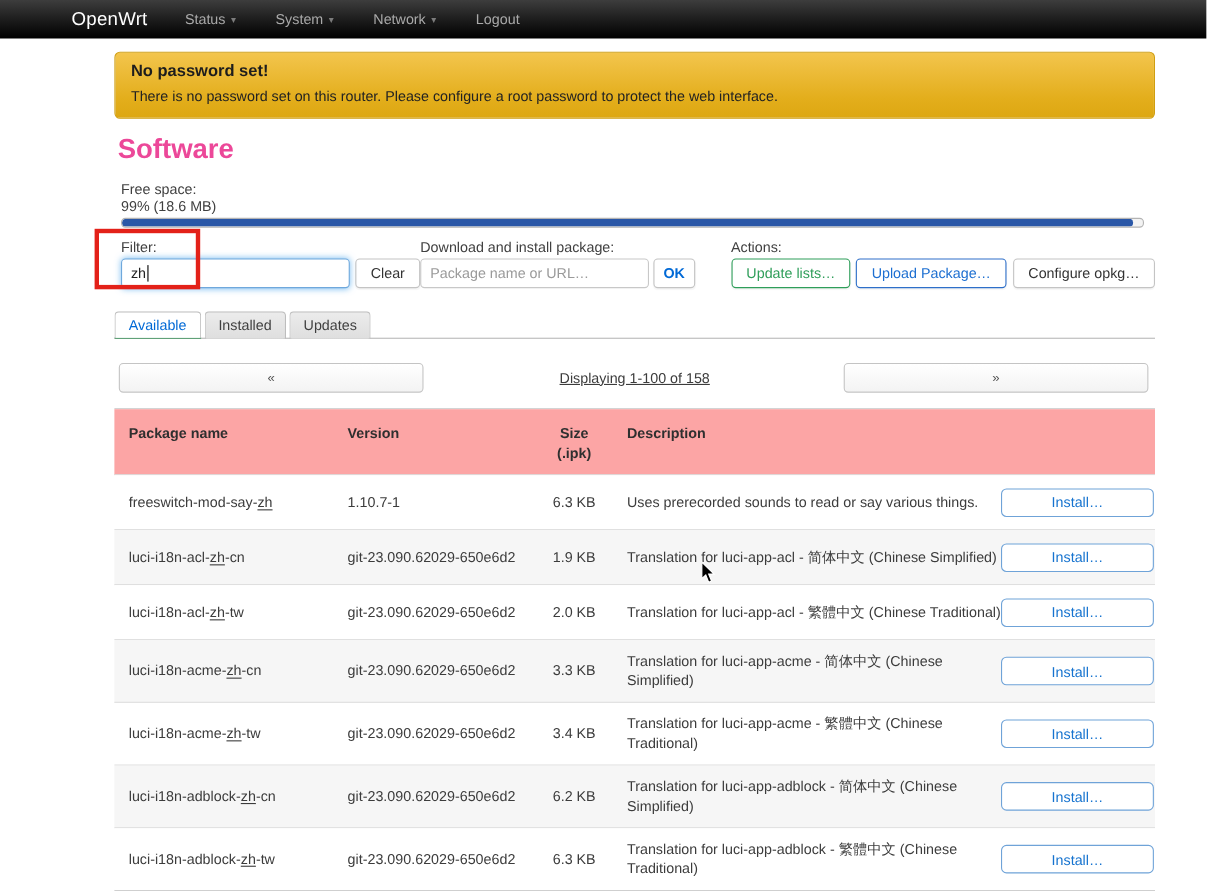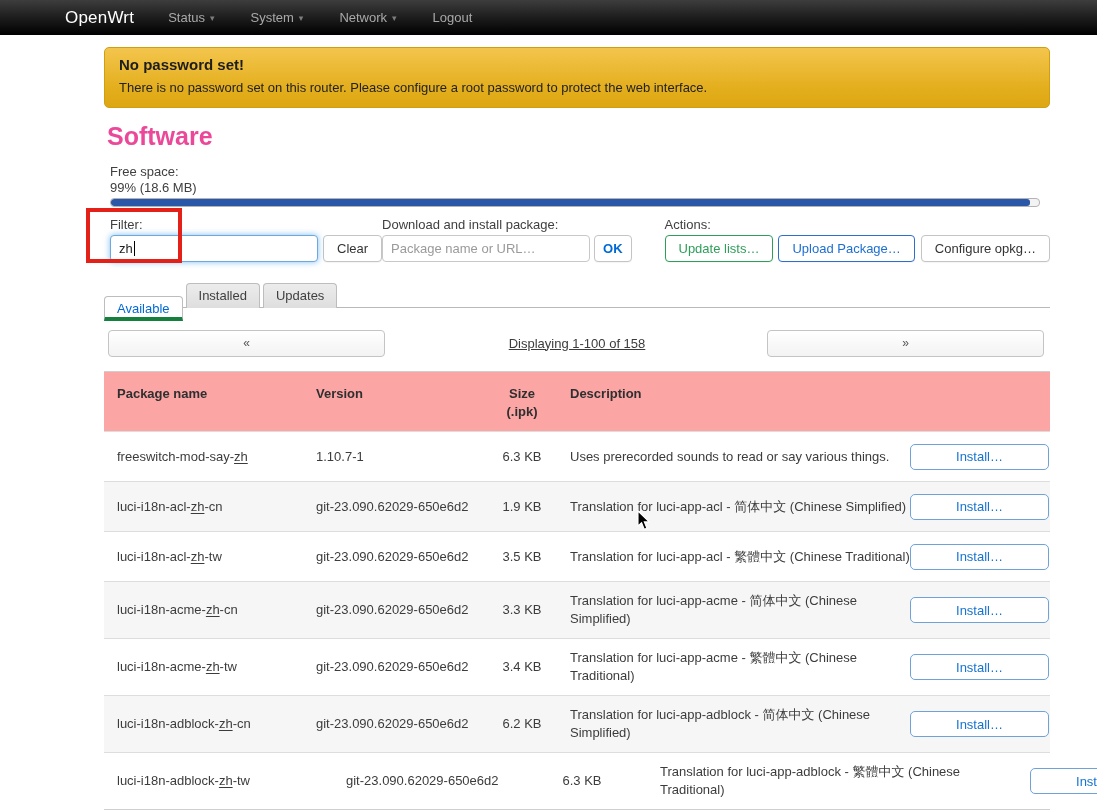--- a/index.html
+++ b/index.html
@@ -52,34 +52,34 @@
   .btn-clear { margin-left: 5px; }
   .btn-ok { margin-left: 4px; color: #0069d6; font-weight: bold; padding: 0 8px; }
   .btn-green { color: #2f9e5a; border-color: #2f9e5a; margin-right: 5px; }
   .btn-blue { color: #1d6fd1; border-color: #2e6fc9; margin-right: 6px; }
 
   
   .tabs { display: flex; margin-top: 21px; border-bottom: 1px solid #b9b9b9; padding-left: 0; height: 25px; }
   .tab { height: 25px; line-height: 23px; padding: 0 12px; font-size: 13px; color: #3f3f3f; cursor: pointer;
          background: linear-gradient(180deg,#ececec,#dedede); border: 1px solid #bdbdbd; border-bottom: none;
          border-radius: 4px 4px 0 0; margin-right: 3px; }
-  .tab.active { background: #fff; color: #0069d6; border-bottom: 4px solid #15803d; margin-bottom: -1px; margin-top: 13px; }
+  .tab.active { background: #fff; color: #0069d6; border-bottom: 1px solid #15803d; margin-bottom: -1px; }
 
   
   .pagination { position: relative; display: flex; justify-content: space-between; align-items: center; margin-top: 21px; height: 28px; }
   .pager-btn { width: 277px; height: 27px; background: linear-gradient(180deg,#fff,#f3f3f3); border: 1px solid #c4c4c4;
                border-radius: 4px; color: #555; font-size: 12px; cursor: pointer; margin-left: 4px; }
   .pager-btn.next { margin-right: 6px; margin-left: 0; }
   .pager-status { position: absolute; left: 0; right: 0; text-align: center; font-size: 13px; color: #3c3c3c; pointer-events: none; text-decoration: underline; }
 
   
   .pkg-table { margin-top: 14px; border-top: 1px solid #cfcfcf; border-bottom: 1px solid #cfcfcf; }
   .tr { display: flex; align-items: center; border-bottom: 1px solid #ddd; background: #fff; min-height: 50px; }
   .tr.alt { background: #f6f6f6; }
-  .tr:last-child { border-bottom: none; gap: 30px; }
+  .tr:last-child { border-bottom: none; }
   .thead { background: #fca5a5; align-items: flex-start; min-height: 55px; border-bottom: 1px solid #ddd; justify-content: flex-end; }
   .td { font-size: 13px; color: #3c3c3c; padding: 10px 0; line-height: 18px; }
   .thead .td { font-weight: bold; padding-top: 13px; color: #2f2f2f; }
   .td.name { flex: 0 0 212px; padding-left: 13px; }
   .td.version { flex: 0 0 180px; }
   .td.size { flex: 0 0 52px; text-align: center; }
   .td.desc { flex: 0 0 340px; margin-left: 22px; }
   .td.action { flex: 1; display: flex; justify-content: flex-end; padding-right: 14px; }
   .td.name u { text-underline-offset: 2px; }
   .btn-install { width: 139px; height: 26px; color: #1673cf; border: 1px solid #6fa3d8; border-radius: 5px;
@@ -208,21 +208,21 @@
     <div class="td action">
       <button class="btn-install">Install…</button>
     </div>
   </div>
 
   <div class="tr">
     <div class="td name">
       <span>luci-i18n-acl-</span><u>zh</u><span>-tw</span>
     </div>
     <div class="td version">git-23.090.62029-650e6d2</div>
-    <div class="td size">3.5 KB</div>
+    <div class="td size">2.0 KB</div>
     <div class="td desc">Translation for luci-app-acl - 繁體中文 (Chinese Traditional)</div>
     <div class="td action">
       <button class="btn-install">Install…</button>
     </div>
   </div>
 
   <div class="tr alt">
     <div class="td name">
       <span>luci-i18n-acme-</span><u>zh</u><span>-cn</span>
     </div>

